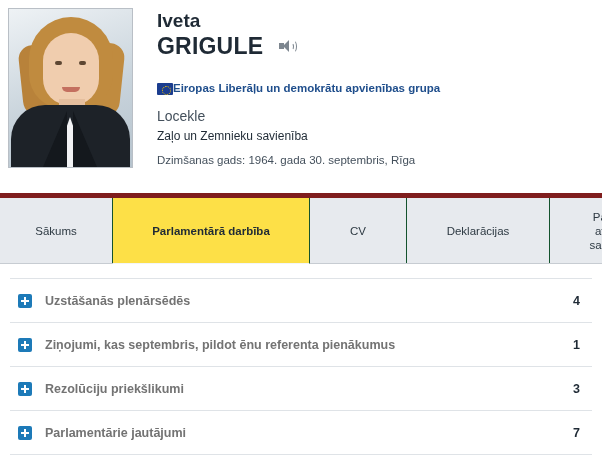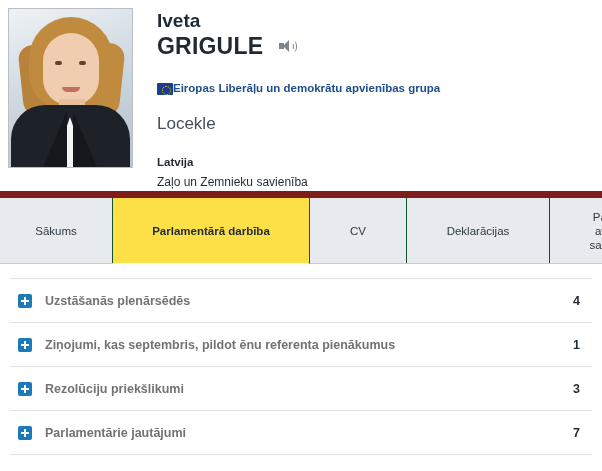--- a/index.html
+++ b/index.html
@@ -18,21 +18,21 @@
     position: relative;
     width: 602px;
     height: 471px;
   }
 
   
   .profile-header {
     display: flex;
     padding: 8px 8px 6px 8px;
     background: #ffffff;
-    border-bottom: 7px solid #7f1d1d;
+    border-bottom: 5px solid #7f1d1d;
     height: 198px;
     box-sizing: border-box;
   }
   .portrait {
     width: 123px;
     height: 158px;
     flex: 0 0 123px;
     border: 1px solid #b9bfc6;
     background: linear-gradient(180deg, #e8edf1 0%, #d2dae1 100%);
     position: relative;
@@ -233,23 +233,23 @@
     border-radius: 50%;
     border: 1px dotted #ffcc00;
   }
   .group-name {
     font-size: 11.5px;
     color: #1f4e8c;
     line-height: 14px;
     font-weight: bold;
   }
   .role {
-    font-size: 17px;
+    font-size: 14px;
     color: #44505c;
-    margin-top: 22px;
+    margin-top: 14px;
     line-height: 14px;
   }
   .country {
     font-size: 11.5px;
     color: #1f2a35;
     font-weight: bold;
     margin-top: 24px;
     line-height: 14px;
   }
   .national-party {
@@ -392,21 +392,20 @@
         </span>
       </div>
 
       <div class="group-row">
         <span class="flag-icon"></span>
         <span class="group-name">Eiropas Liberāļu un demokrātu apvienības grupa</span>
       </div>
 
       <div class="role">Locekle</div>
 
-      <div class="country">Latvija</div>
       <div class="national-party">Zaļo un Zemnieku savienība</div>
       <div class="birth">Dzimšanas gads: 1964. gada 30. septembris, Rīga</div>
     </div>
   </div>
 
   <div class="tabs">
     <div class="tab tab-0">Sākums</div>
     <div class="tab tab-1 active">Parlamentārā darbība</div>
     <div class="tab tab-2">CV</div>
     <div class="tab tab-3">Deklarācijas</div>

